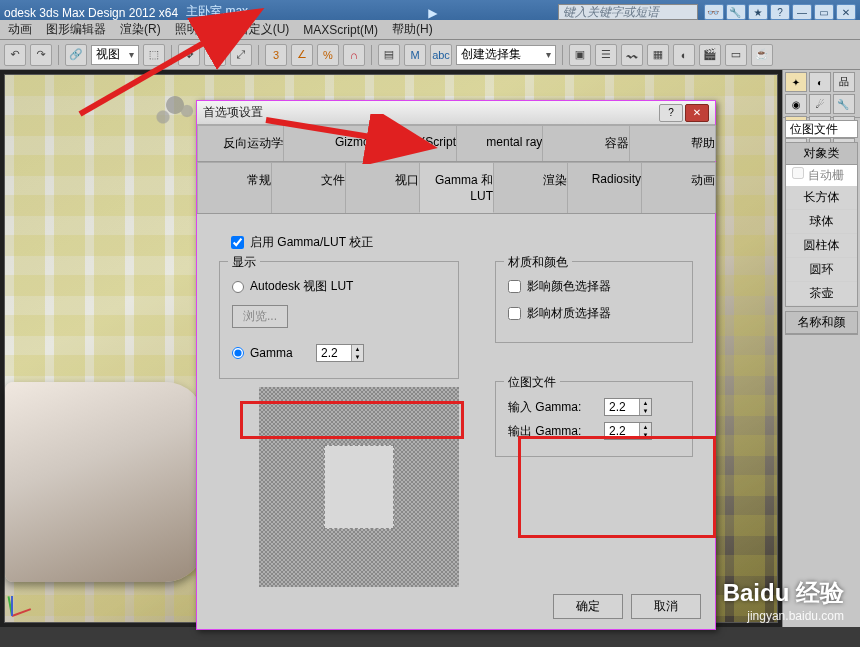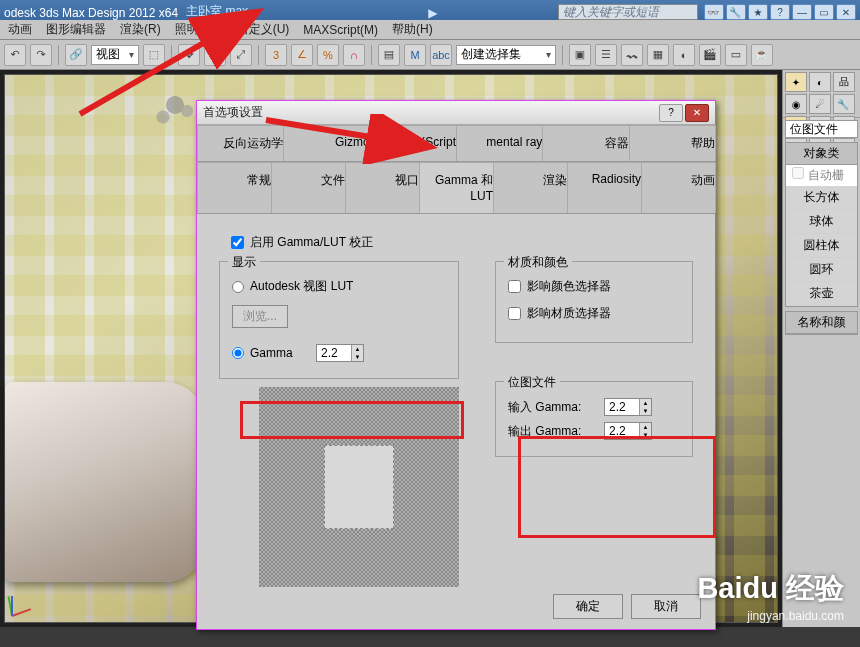--- a/index.html
+++ b/index.html
@@ -67,21 +67,21 @@
  background:
   linear-gradient(45deg,#888 25%,transparent 25%,transparent 75%,#888 75%),
   linear-gradient(45deg,#888 25%,transparent 25%,transparent 75%,#888 75%);
  background-size:4px 4px;background-position:0 0,2px 2px;background-color:#b0b0b0;
  display:flex;align-items:center;justify-content:center}
 .preview .inner{width:70px;height:84px;background:#d8d8d8;border:1px dashed #888}
 .dlg-foot{position:absolute;right:14px;bottom:10px;display:flex;gap:8px}
 .red-box{position:absolute;border:3px solid #e02020;pointer-events:none}
 .arrow{position:absolute;pointer-events:none}
 .watermark{position:absolute;right:16px;bottom:24px;color:#fff;text-align:right}
-.watermark .b{font-size:29px;font-weight:bold;text-shadow:0 0 4px rgba(0,0,0,.6)}
+.watermark .b{font-size:24px;font-weight:bold;text-shadow:0 0 4px rgba(0,0,0,.6)}
 .watermark .s{font-size:12px;opacity:.9}
 </style>
 </head>
 <body>
 
 <div class="titlebar">
  <span class="app">odesk 3ds Max Design 2012 x64</span>
  <span class="file">主卧室.max</span>
  <span style="margin-left:180px;color:#cfe8ff">▶</span>
  <span class="search">键入关键字或短语</span>

